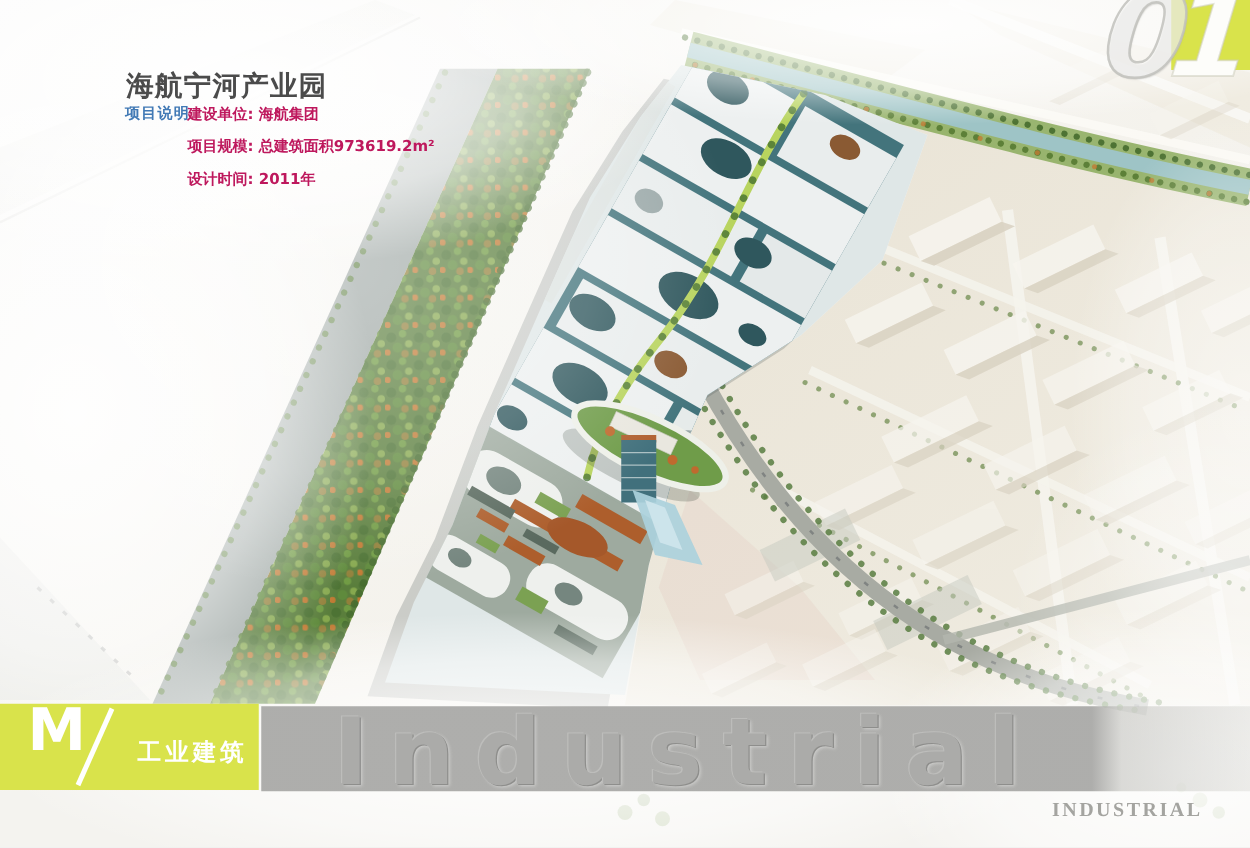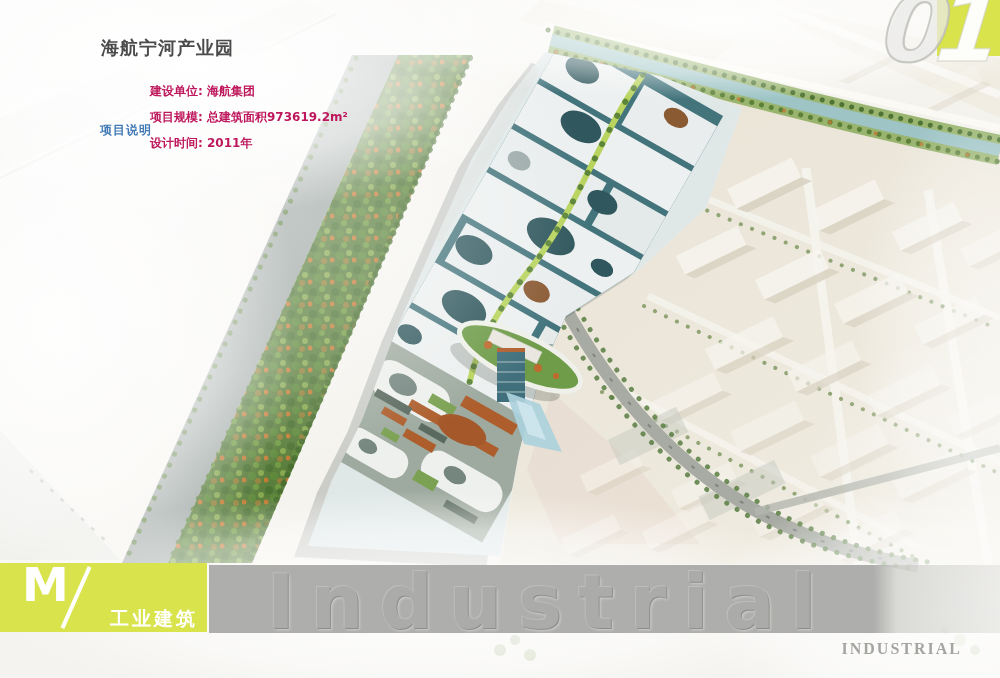--- a/index.html
+++ b/index.html
@@ -1,44 +1,44 @@
 <!DOCTYPE html>
 <html><head>
 <meta charset="utf-8">
 <style>
   html,body{margin:0;padding:0;background:#e8e8e8;}
   body{font-family:"DejaVu Sans",sans-serif;}
   .page{position:relative;width:1000px;height:678px;background:#fbfbf9;overflow:hidden;margin:0 auto;}
   .scene{position:absolute;left:0;top:0;width:1000px;height:678px;display:block;}
 
   
-  .hdr-title{position:absolute;left:101px;top:36px;font-size:18px;font-weight:bold;
+  .hdr-title{position:absolute;left:101px;top:54px;font-size:22px;font-weight:bold;
     color:#4b4b4b;letter-spacing:1px;margin:0;}
   .info{position:absolute;left:100px;top:80px;font-size:12px;}
   .info .sec-label{position:absolute;left:0;top:2px;font-weight:bold;color:#4179b5;
-    letter-spacing:1px;white-space:nowrap;margin-top:40px;}
+    letter-spacing:1px;white-space:nowrap;}
   .info .lines{position:absolute;left:50px;top:0;width:360px;}
   .info .lines div{height:22px;line-height:22px;margin-bottom:4px;color:#be185d;
     font-weight:600;white-space:nowrap;}
 
   
   .pn-tab{position:absolute;right:0;top:0;width:63px;height:56px;background:#d9e34b;}
   .pn-digits{position:absolute;right:2px;top:-22px;font-size:96px;font-weight:bold;
     font-style:italic;line-height:100px;letter-spacing:-6px;transform:skewX(-6deg);
     white-space:nowrap;}
   .pn-digits .d0{color:rgba(255,255,255,0.55);-webkit-text-stroke:2px rgba(193,193,188,0.85);
     text-shadow:1px 1px 1px rgba(170,170,165,0.4);}
   .pn-digits .d1{color:#fdfdfa;-webkit-text-stroke:1.5px rgba(205,205,190,0.55);margin-left:-8px;}
 
   
   .cat-block{position:absolute;left:0;top:563px;width:207px;height:69px;background:#d9e34b;}
   .cat-letter{position:absolute;left:22px;top:-6px;font-size:47px;font-weight:bold;color:#ffffff;}
   .cat-slash{position:absolute;left:74px;top:1px;width:4px;height:67px;background:#ffffff;
     transform:rotate(24deg);transform-origin:50% 50%;}
-  .cat-label{position:absolute;left:110px;top:43px;font-size:19px;font-weight:bold;
+  .cat-label{position:absolute;left:110px;top:26px;font-size:19px;font-weight:bold;
     color:#ffffff;letter-spacing:3px;white-space:nowrap;}
   .band{position:absolute;left:209px;top:565px;width:791px;height:68px;overflow:hidden;
     background:linear-gradient(to right,
       rgba(169,169,167,0.94) 0%,rgba(169,169,167,0.94) 84%,
       rgba(196,196,192,0.6) 87%,rgba(208,208,204,0.35) 100%);}
   .watermark{position:absolute;left:58px;top:-6px;font-size:74px;font-weight:bold;
     letter-spacing:0.22em;color:#ababa9;white-space:nowrap;
     text-shadow:-1px -1px 0 #bdbdbb,1px 1px 0 #8e8e8c,2px 2px 3px rgba(230,230,228,0.6);}
   .corner-label{position:absolute;right:38px;top:640px;font-family:"Liberation Serif",serif;
     font-weight:bold;font-size:16px;letter-spacing:2px;color:#9b9b97;opacity:0.9;}

